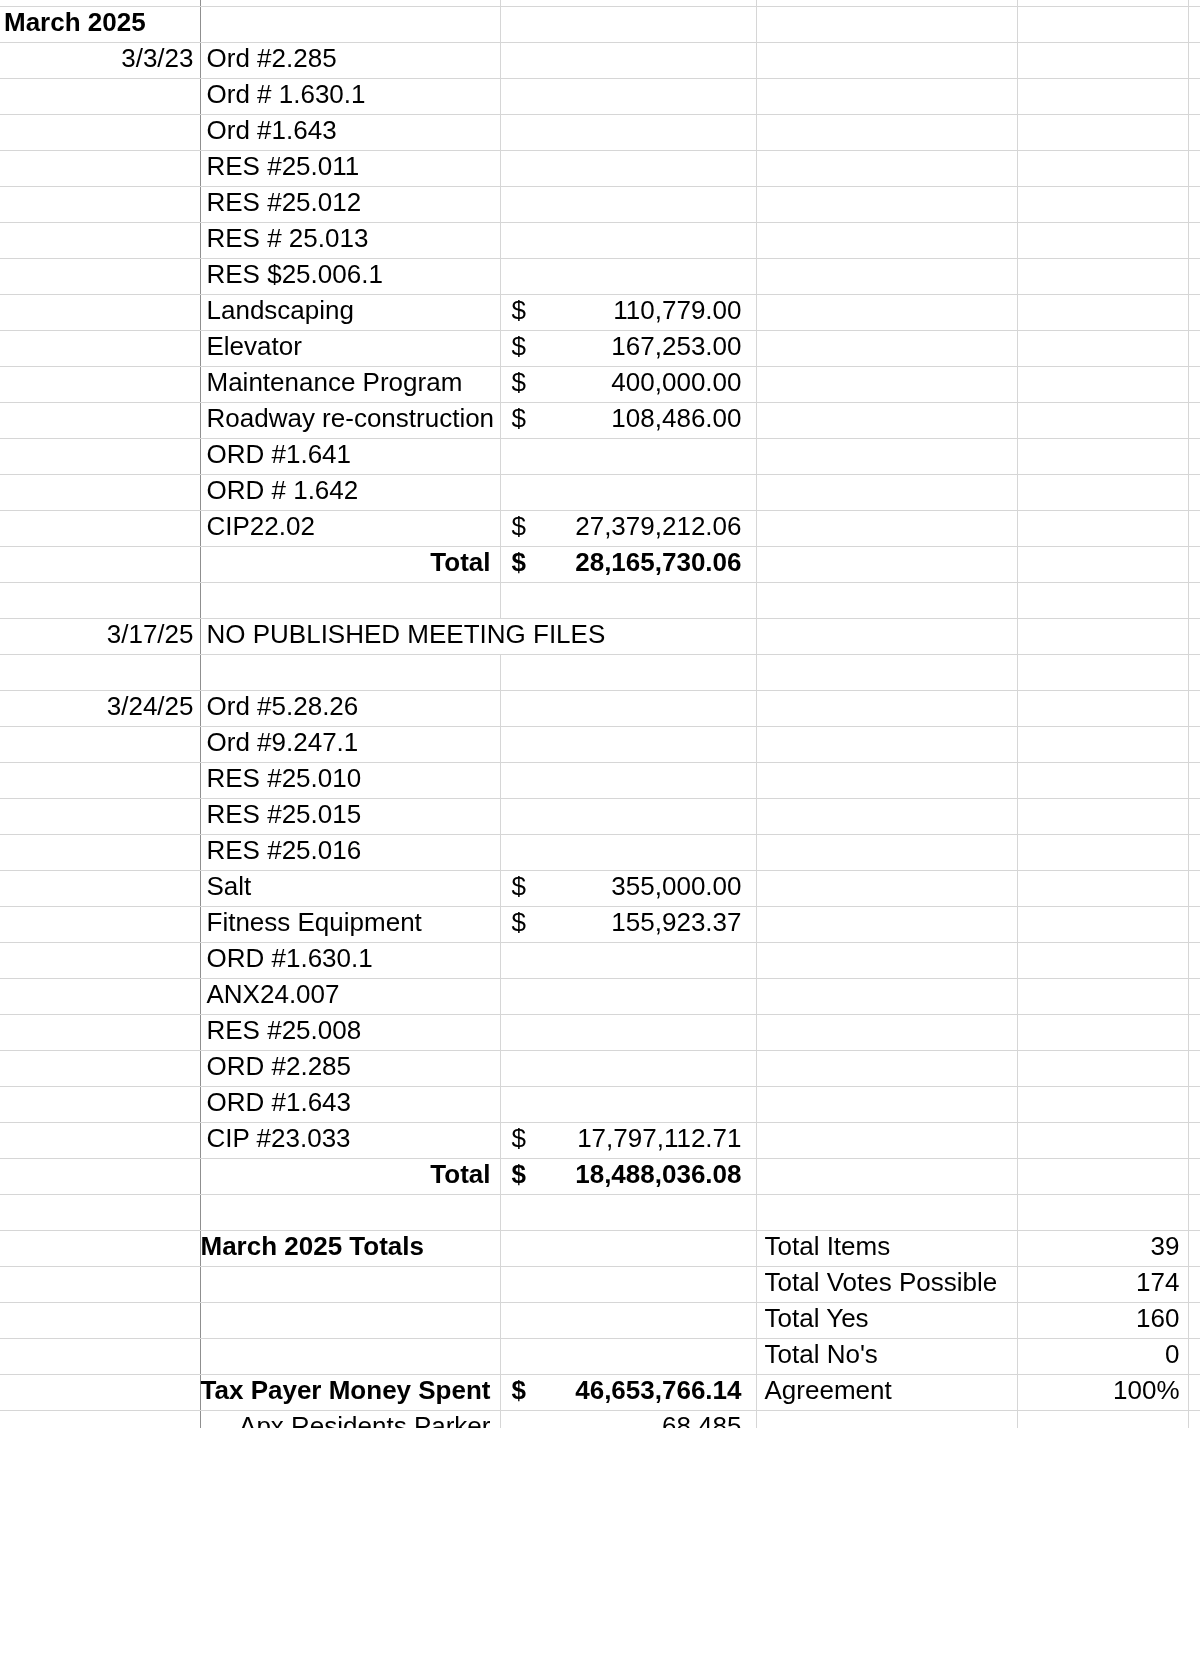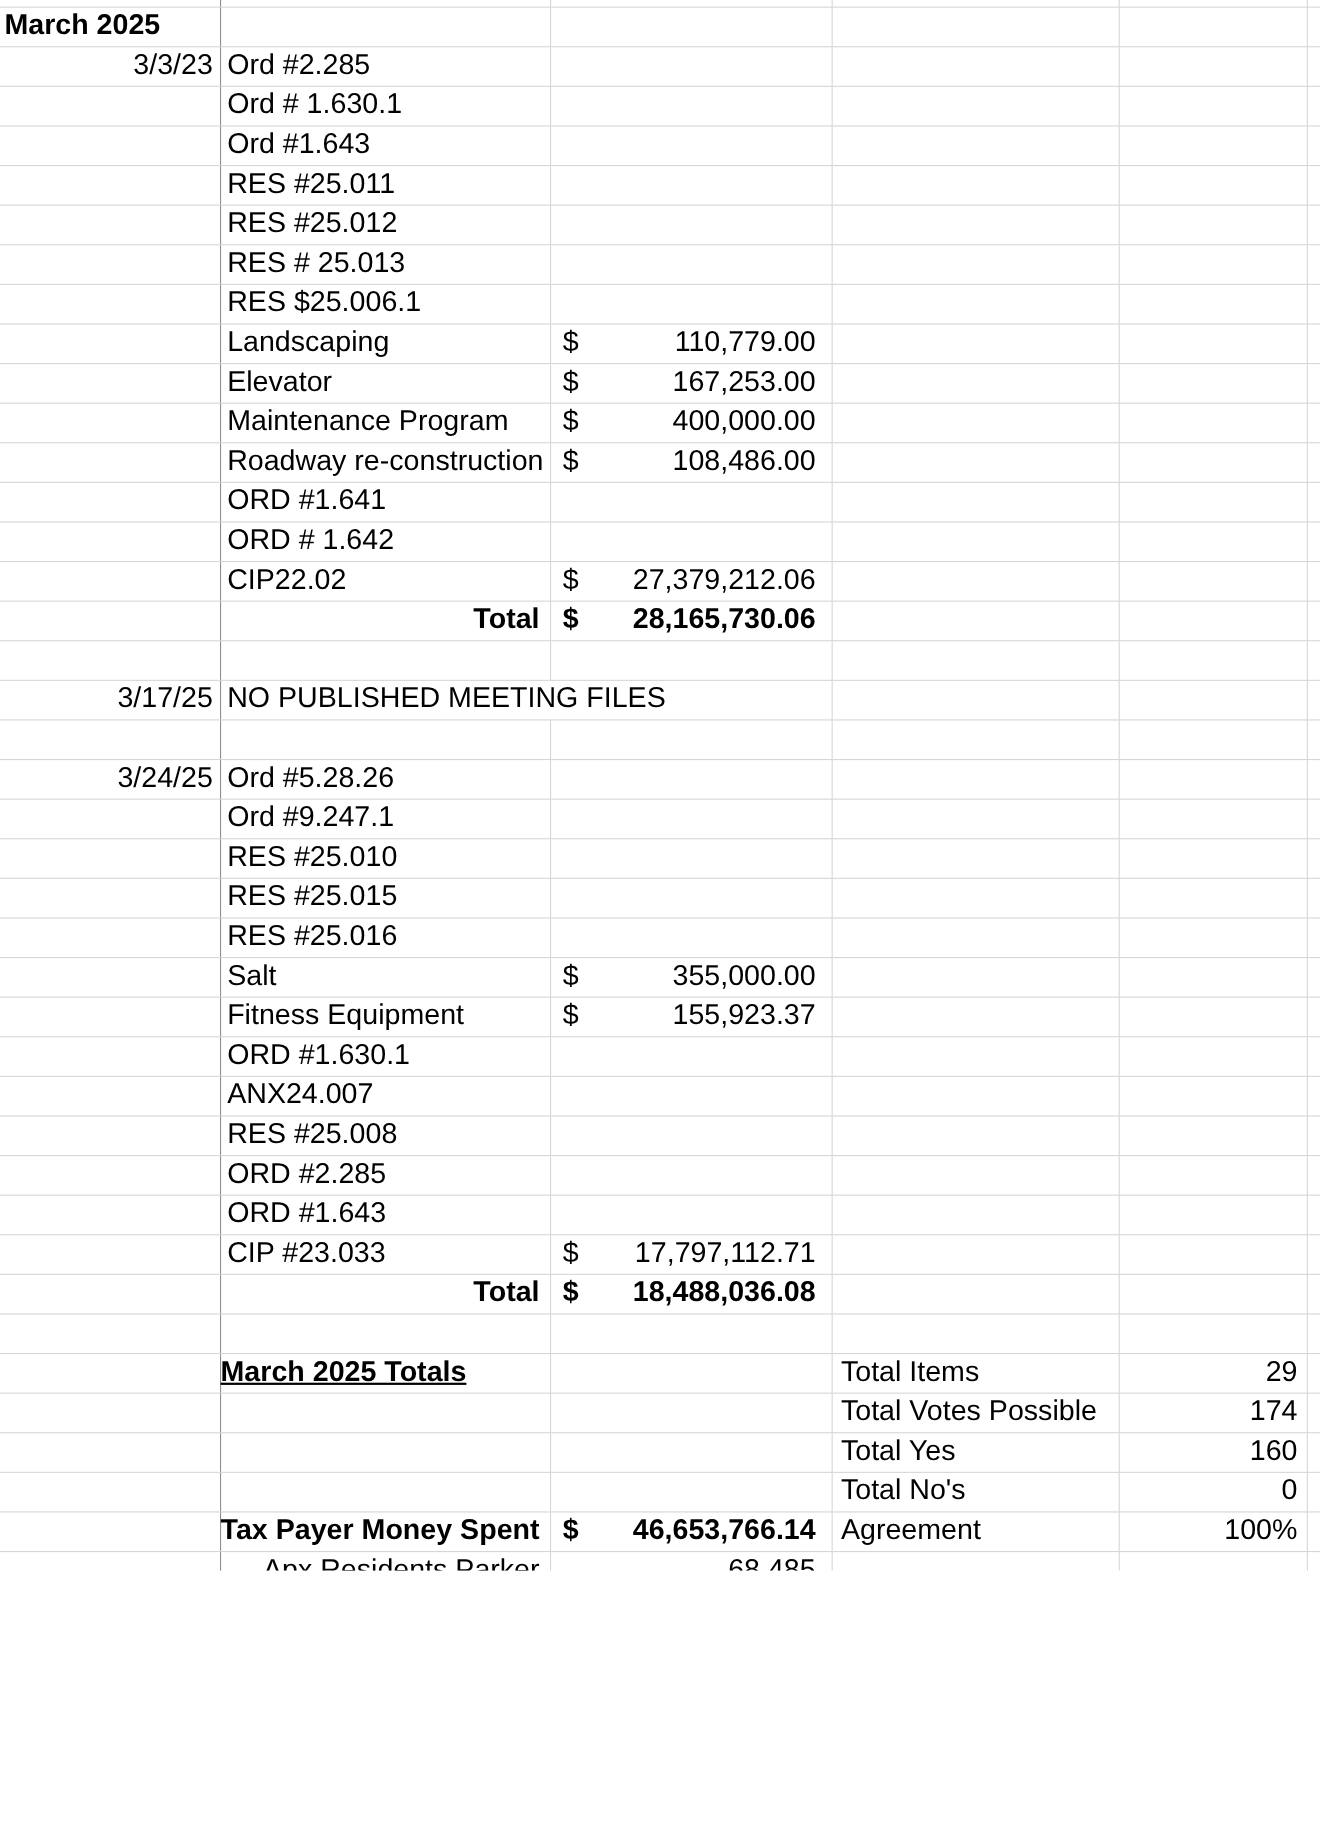--- a/index.html
+++ b/index.html
@@ -44,21 +44,21 @@
 
   td .acct {
     display: flex;
     justify-content: space-between;
     align-items: baseline;
     padding: 0 14px 0 11px;
   }
 
   .bold { font-weight: 700; }
   .al-right { text-align: right !important; padding-right: 9px !important; padding-left: 0 !important; }
-  .al-center { text-align: center; padding-left: 0 !important; text-decoration: underline; }
+  .al-center { text-align: center; padding-left: 0 !important; }
   .c-right { text-align: right; padding-right: 14px; }
   .c-center { text-align: left; font-weight: bold; }
 </style>
 </head>
 <body>
 
 <div class="sheet">
   <table class="grid">
     <colgroup>
       <col style="width:200px">
@@ -396,21 +396,21 @@
           <td class="col-c"></td>
           <td class="col-d"></td>
           <td class="col-e"></td>
           <td class="col-f"></td>
         </tr>
         <tr>
           <td class="col-a"></td>
           <td class="col-b bold al-center"><span>March 2025 Totals</span></td>
           <td class="col-c"></td>
           <td class="col-d">Total Items</td>
-          <td class="col-e">29</td>
+          <td class="col-e">39</td>
           <td class="col-f"></td>
         </tr>
         <tr>
           <td class="col-a"></td>
           <td class="col-b"></td>
           <td class="col-c"></td>
           <td class="col-d">Total Votes Possible</td>
           <td class="col-e">174</td>
           <td class="col-f"></td>
         </tr>

